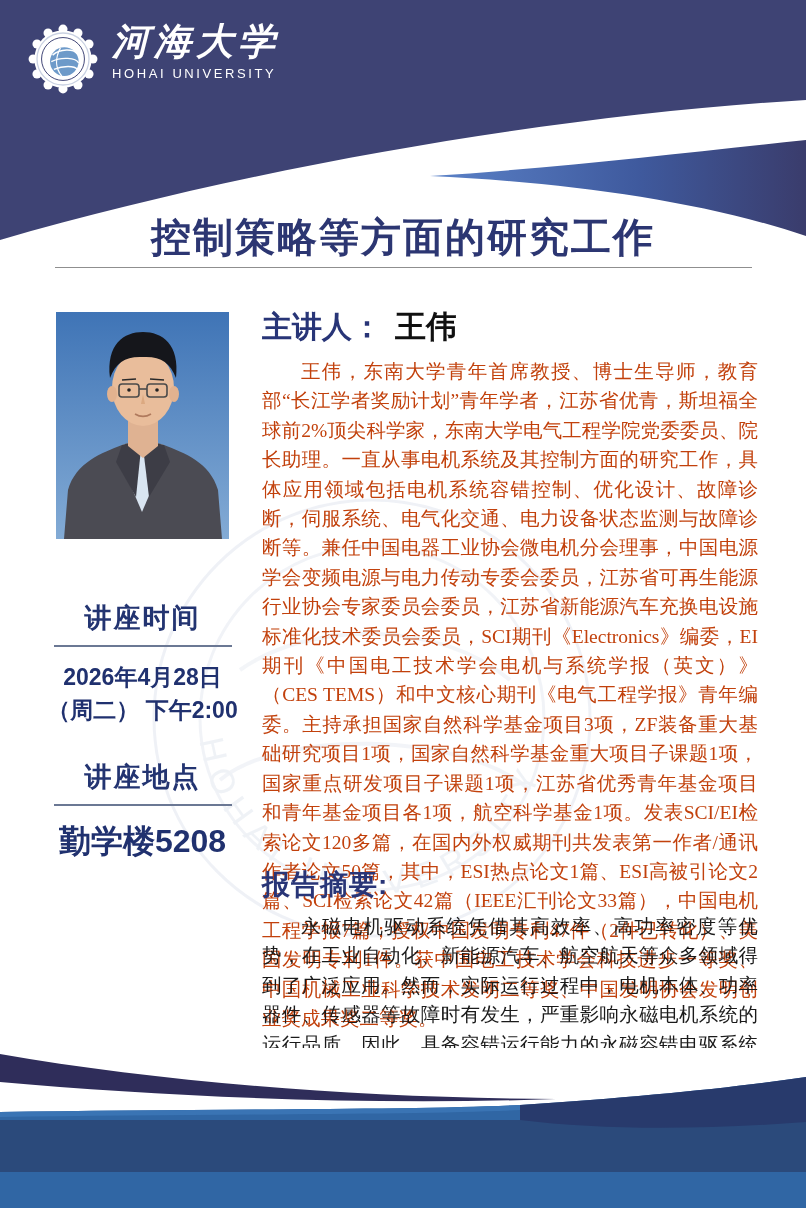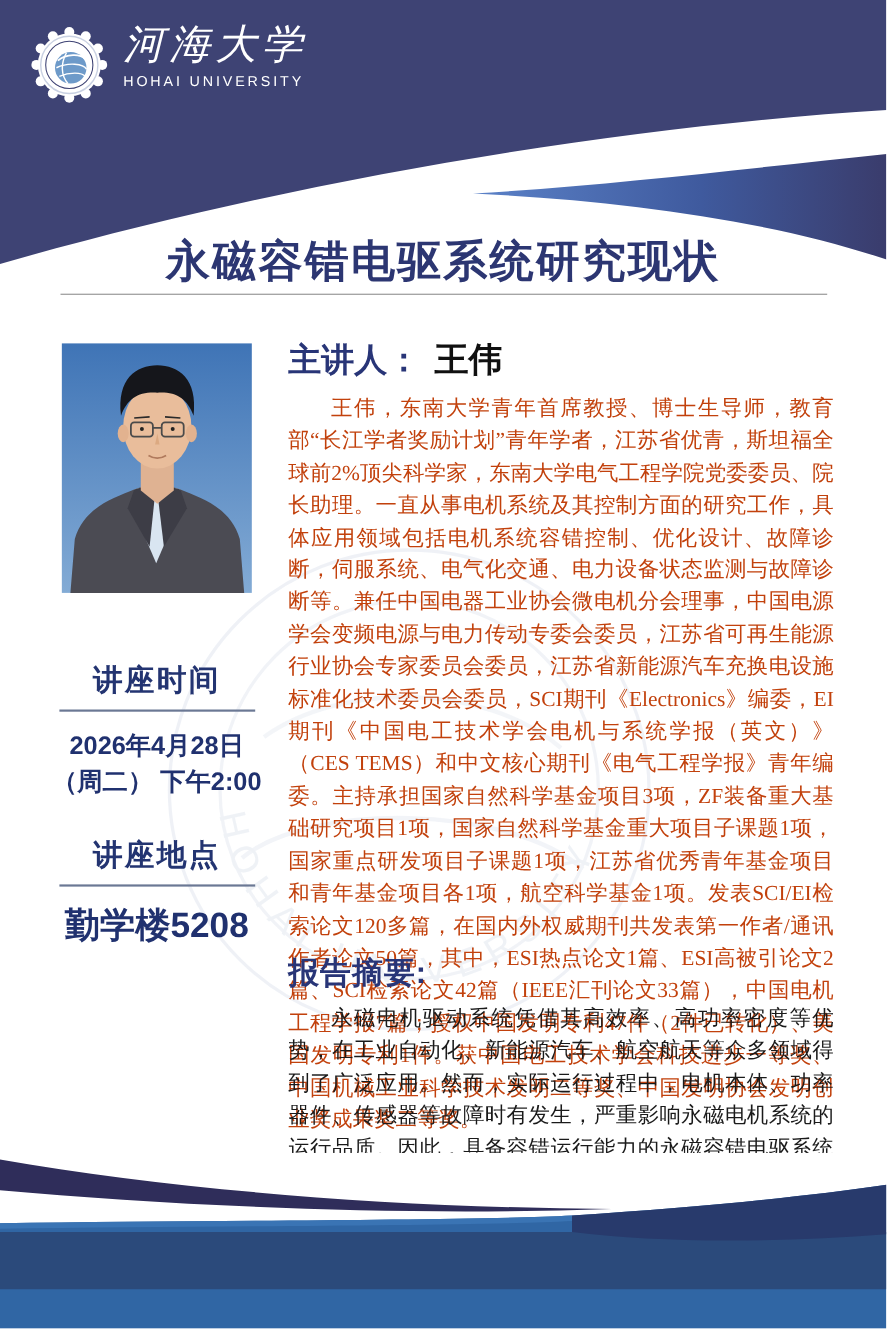--- a/index.html
+++ b/index.html
@@ -5,21 +5,21 @@
   * { margin:0; padding:0; box-sizing:border-box; }
   html,body { background:#ffffff; }
   body { width:806px; font-family:"Liberation Sans", sans-serif; }
   .poster { position:relative; width:806px; height:1208px; background:#ffffff; overflow:hidden; }
 
   
   .header { position:absolute; left:0; top:0; width:806px; height:260px; }
   .header svg { position:absolute; left:0; top:0; }
   .logo-wrap { position:absolute; left:24px; top:20px; width:78px; height:78px; }
   .uni-block { position:absolute; left:112px; top:20px; color:#ffffff; }
-  .uni-cn { font-family:"Liberation Serif", serif; font-style:italic; font-weight:normal;
+  .uni-cn { font-family:"Liberation Serif", serif; font-style:italic; font-weight:bold;
             font-size:37px; letter-spacing:5px; line-height:44px; }
   .uni-en { font-size:13px; letter-spacing:2.6px; margin-top:2px; }
   .college { position:absolute; left:256px; top:40px; color:#ffffff; font-weight:bold;
              font-size:30px; letter-spacing:3px; }
 
   
   .lecture-title { position:absolute; left:0; top:210px; width:806px; text-align:center;
                    font-size:40px; font-weight:bold; color:#2c3672; letter-spacing:2px; }
   .title-rule { position:absolute; left:55px; top:267px; width:697px; height:1px;
                 background:#8f8f8f; }
@@ -111,21 +111,21 @@
         <path d="M56,43 C48,58 48,74 58,86" fill="none" stroke="#ffffff" stroke-width="2"></path>
       </svg>
     </div>
 
     <div class="uni-block">
       <div class="uni-cn">河海大学</div>
       <div class="uni-en">HOHAI UNIVERSITY</div>
     </div>
   </div>
 
-  <div class="lecture-title">永磁容错电驱系统研究现状</div>
+  <div class="lecture-title">控制策略等方面的研究工作</div>
   <div class="title-rule"></div>
 
   <svg class="photo" viewBox="0 0 173 227">
     <defs>
       <linearGradient id="photoBg" x1="0" y1="0" x2="0" y2="1">
         <stop offset="0" stop-color="#3f74b6"></stop>
         <stop offset="1" stop-color="#83abd5"></stop>
       </linearGradient>
     </defs>
     <rect x="0" y="0" width="173" height="227" fill="url(#photoBg)"></rect>

